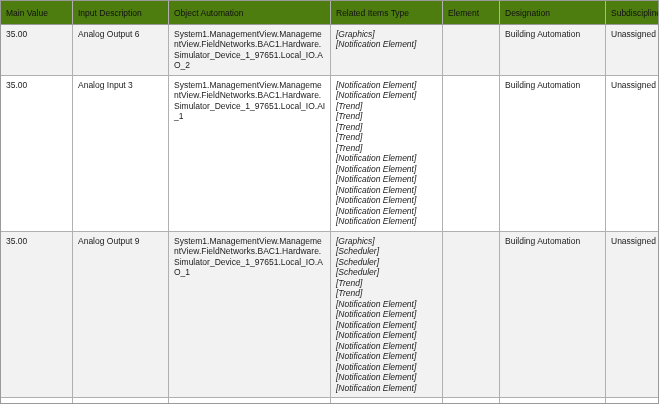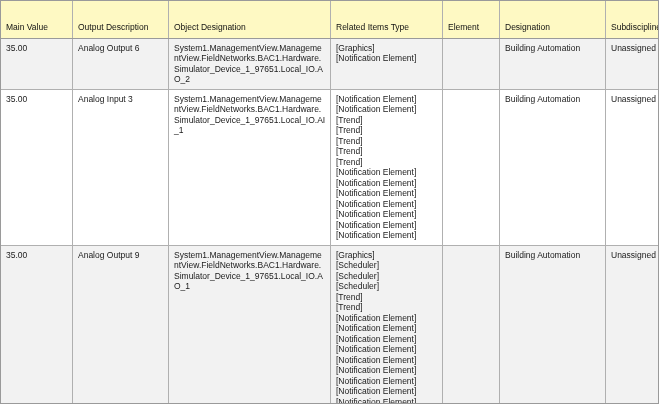--- a/index.html
+++ b/index.html
@@ -34,58 +34,58 @@
     padding: 4px 4px 4px 5px;
     vertical-align: top;
     text-align: left;
     font-weight: normal;
     font-size: 8.5px;
     line-height: 10.5px;
     word-wrap: break-word;
     overflow-wrap: anywhere;
   }
   table.grid th {
-    background: #fef9c3;
+    background: #4d7c0f;
     color: #111111;
     white-space: nowrap;
-    padding-top: 21px;
+    padding-top: 7px;
     padding-bottom: 5px;
     border-bottom: 1px solid #9a9a9a;
   }
   table.grid th:last-child, table.grid td:last-child {
     border-right: none;
   }
   tr.row-alt td {
     background: #f2f2f2;
   }
   tr.row-plain td {
     background: #ffffff;
   }
   .col-main   { width: 62px; }
   .col-desc   { width: 86px; }
   .col-desig  { width: 152px; }
   .col-rel    { width: 102px; }
   .col-func   { width: 47px; }
   .col-disc   { width: 96px; }
   .col-sub    { width: 63px; }
   .rel-list { display: block; }
-  .rel-list span { display: block; white-space: nowrap; }
+  .rel-list span { display: block; white-space: nowrap; font-style: italic; }
   .desig { display: block; }
   td.vcenter { vertical-align: middle; margin-left: 40px; }
 </style>
 </head>
 <body>
 
 <div class="table-wrap">
   <table class="grid">
     <thead>
       <tr>
         <th class="col-main">Main Value</th>
-        <th class="col-desc">Output Description</th>
-        <th class="col-desig">Object Designation</th>
+        <th class="col-desc">Input Description</th>
+        <th class="col-desig">Object Automation</th>
         <th class="col-rel">Related Items Type</th>
         <th class="col-func">Element</th>
         <th class="col-disc">Designation</th>
         <th class="col-sub">Subdiscipline</th>
 
       </tr>
     </thead>
     <tbody id="table-body">
         <tr class="row-alt">
           <td class="col-main vcenter">35.00</td>

